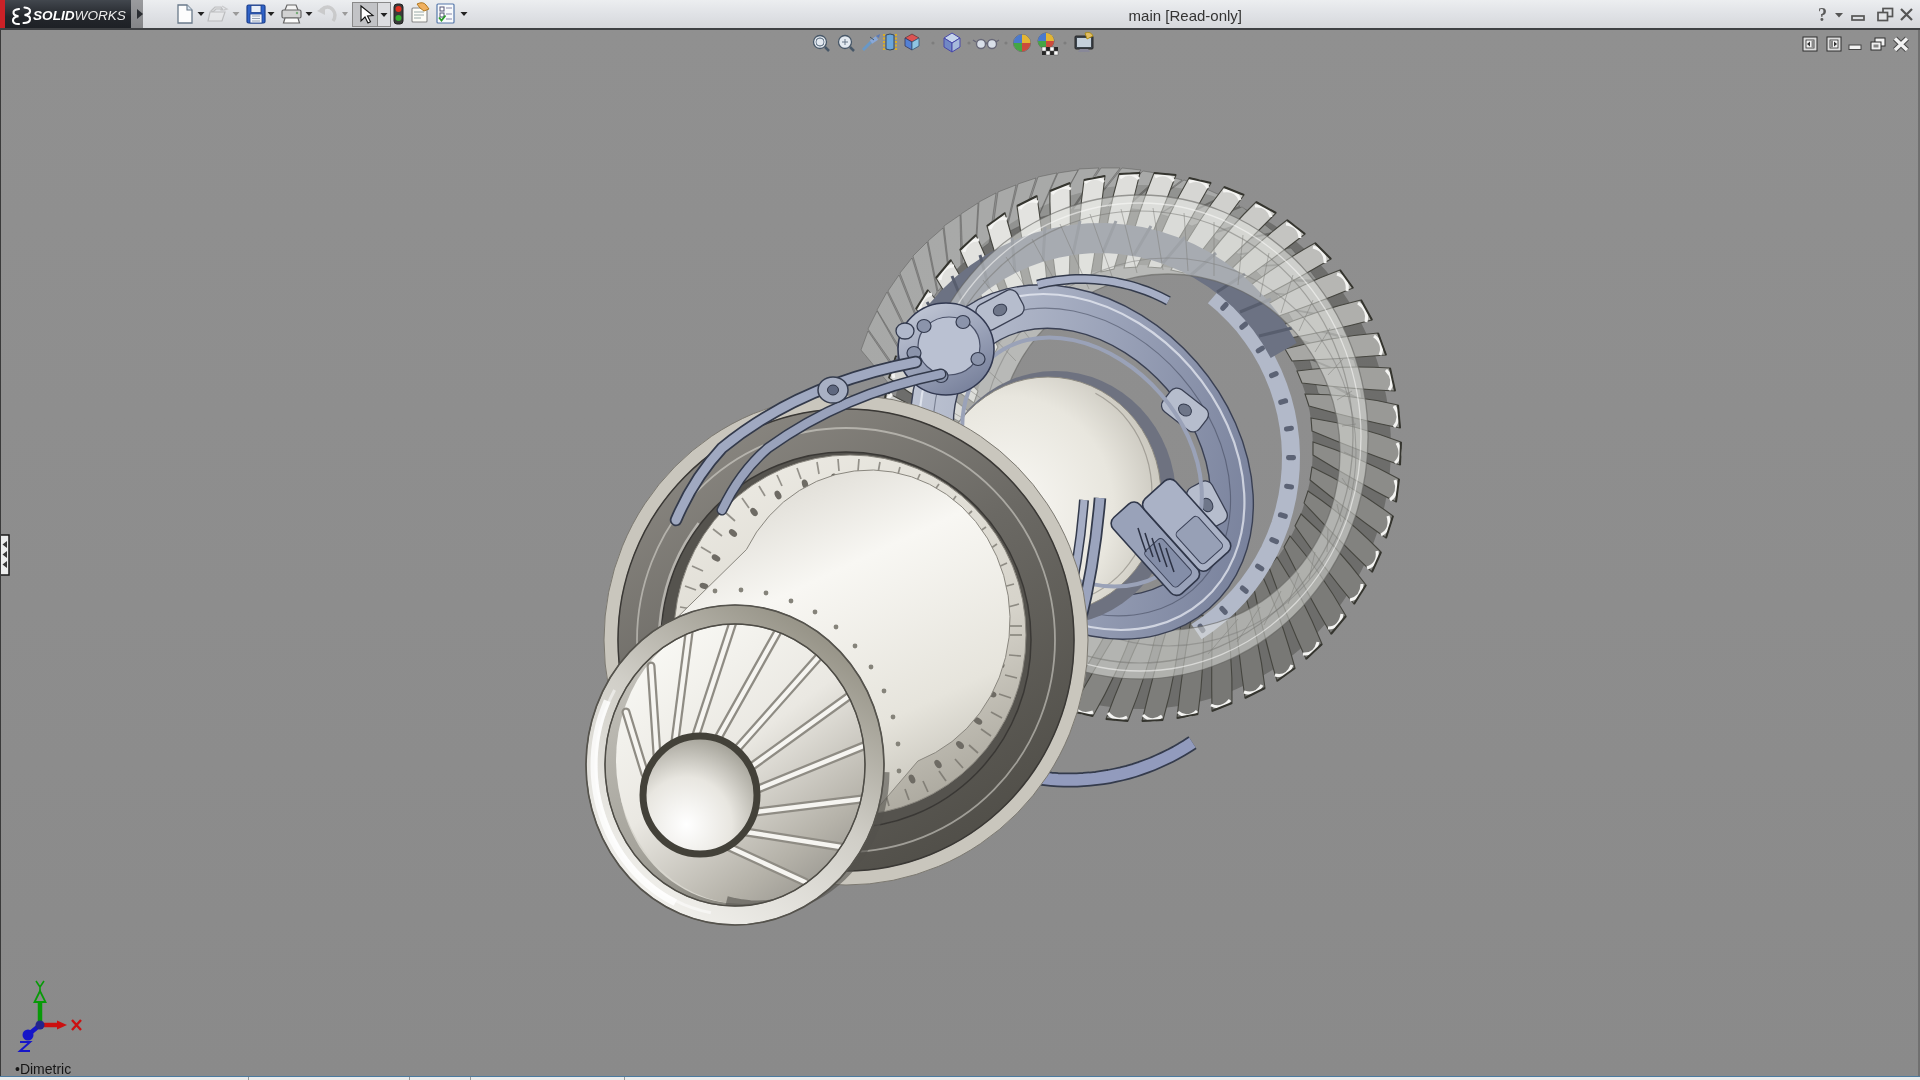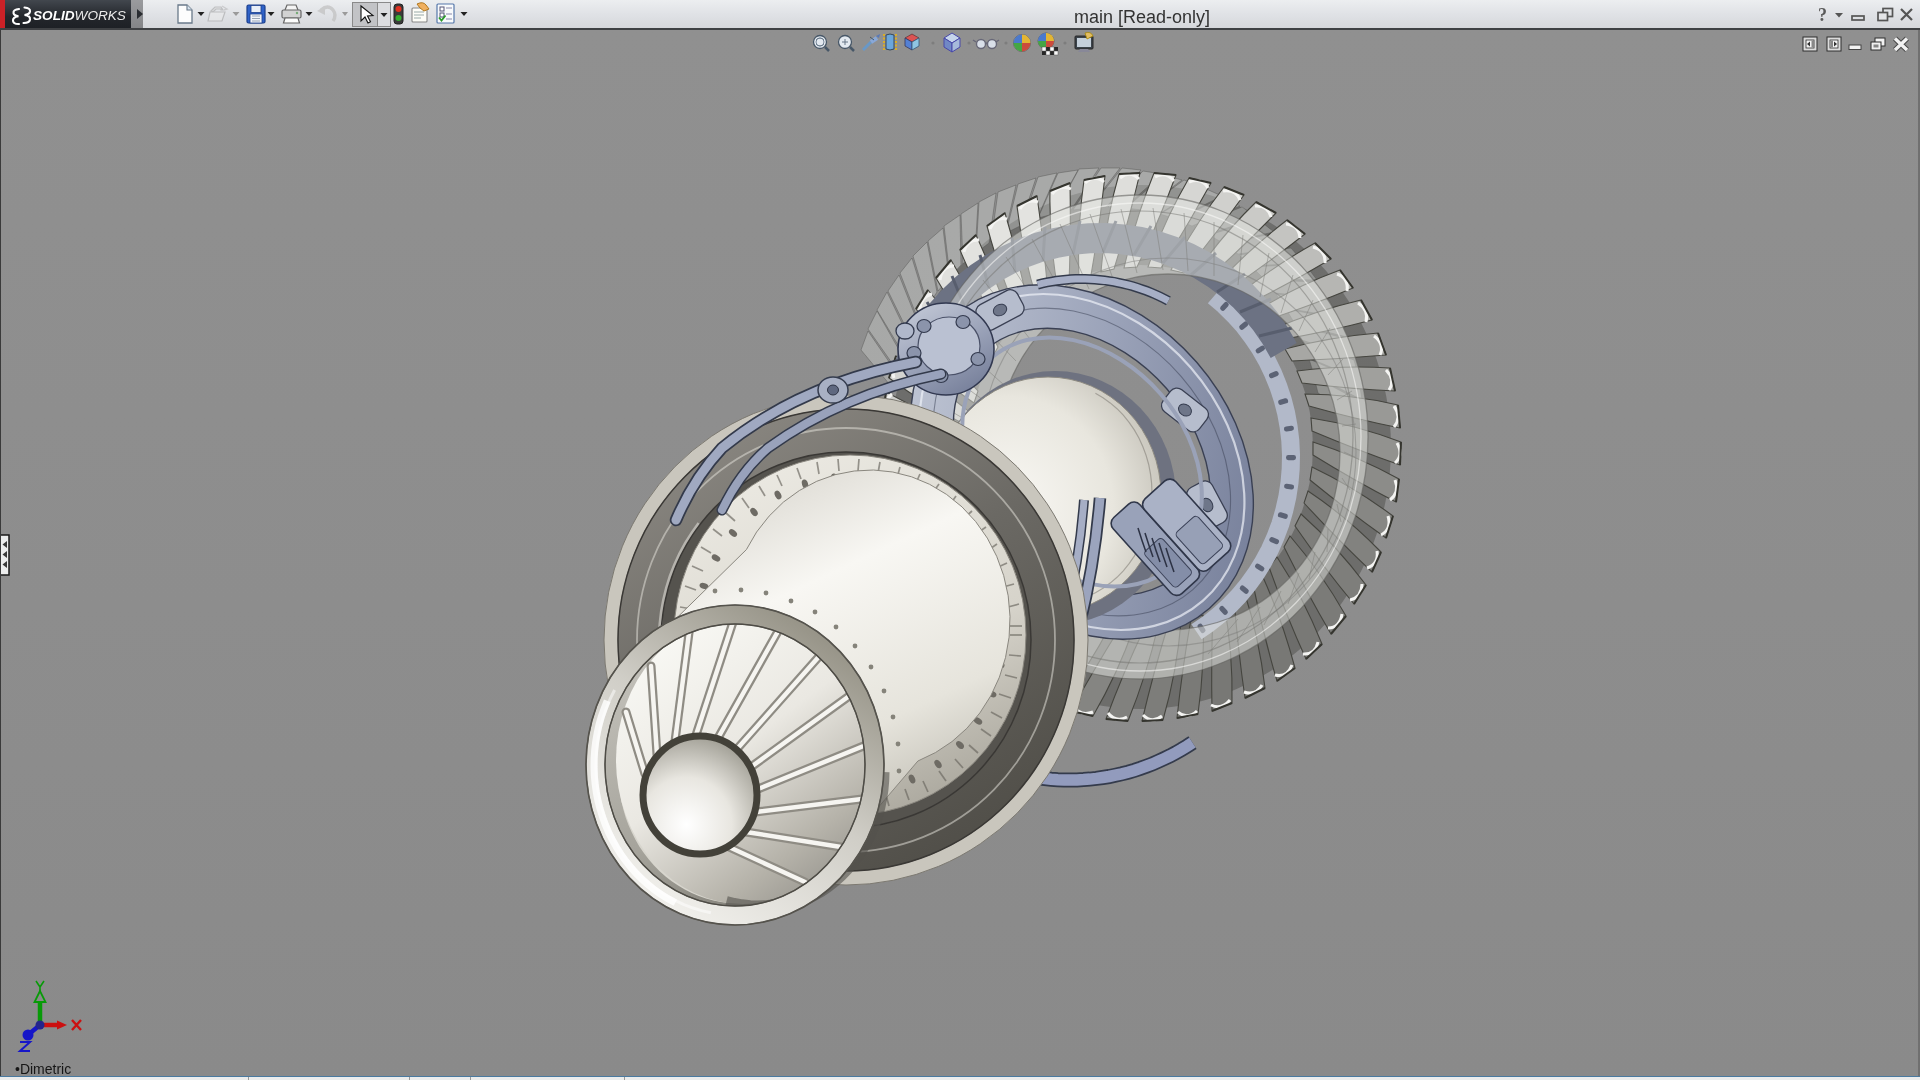--- a/index.html
+++ b/index.html
@@ -6,21 +6,21 @@
   background:linear-gradient(#909090,#8d8d8d 55%,#8a8a8a); }
 #vpborder { position:absolute; left:0; top:30px; width:1920px; height:1046px;
   border-left:1.5px solid #3a3a3a; border-right:2px solid #707070; pointer-events:none; }
 #titlebar { position:absolute; left:0; top:0; width:1920px; height:28px;
   background:linear-gradient(#eceef0,#e0e2e6 50%,#d6d8dc); }
 #tbline { position:absolute; left:0; top:28px; width:1920px; height:2px; background:#3f4144; }
 #logo { position:absolute; left:0; top:0; width:131px; height:28px;
   background:linear-gradient(#42474e,#23262b 60%,#1e2126); }
 #logored { position:absolute; left:0; top:0; width:5px; height:28px; background:#cc2127; }
 #logostrip { position:absolute; left:131px; top:0; width:12px; height:28px; background:linear-gradient(#9a9b9e,#848588); }
-#title { position:absolute; left:1042px; top:7px; width:200px; text-align:center; font-size:18px; color:#333; }
+#title { position:absolute; left:1042px; top:7px; width:200px; text-align:right; font-size:15px; color:#333; }
 #statusbar { position:absolute; left:0; top:1076px; width:1920px; height:4px; background:#eceded; border-top:1px solid #4a7aa0; }
 .seg { position:absolute; top:1077px; height:3px; border-left:1px solid #999; border-right:1px solid #999; }
 #dimetric { position:absolute; left:15px; top:1061px; font-size:14px; color:#161616; }
 </style></head><body>
 <div id="viewport"></div>
 <svg id="engine" width="1920" height="1080" viewBox="0 0 1920 1080" style="position:absolute;left:0;top:0">
 <defs>
 <linearGradient id="creamCone" x1="0.28" y1="0" x2="0.72" y2="1">
  <stop offset="0" stop-color="#d5d2ca"></stop>
         <stop offset="0.3" stop-color="#f8f7f3"></stop>

